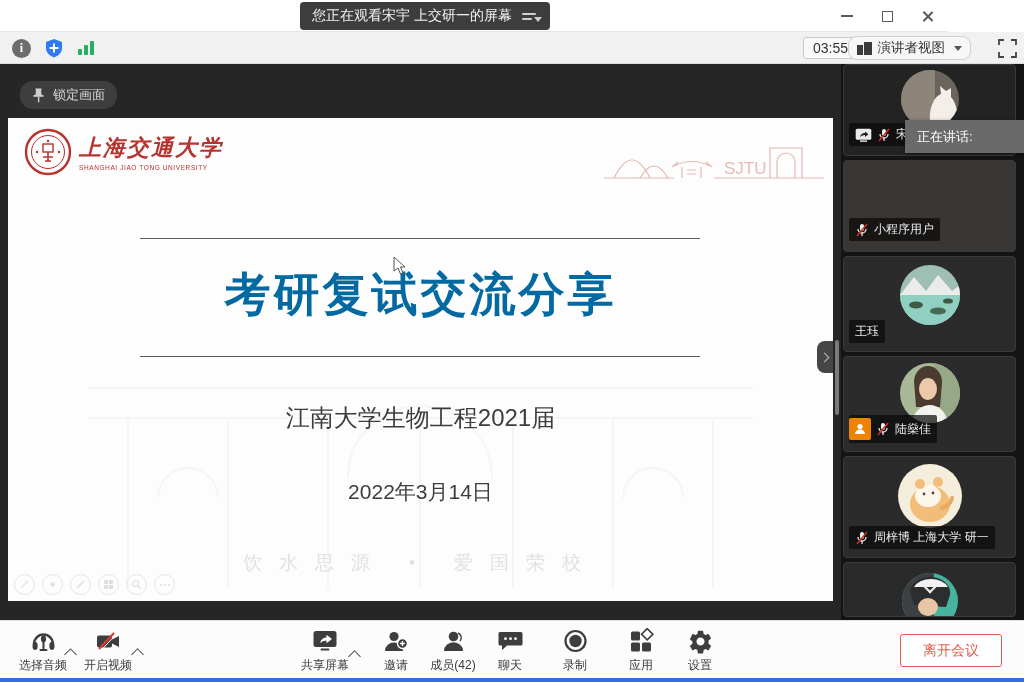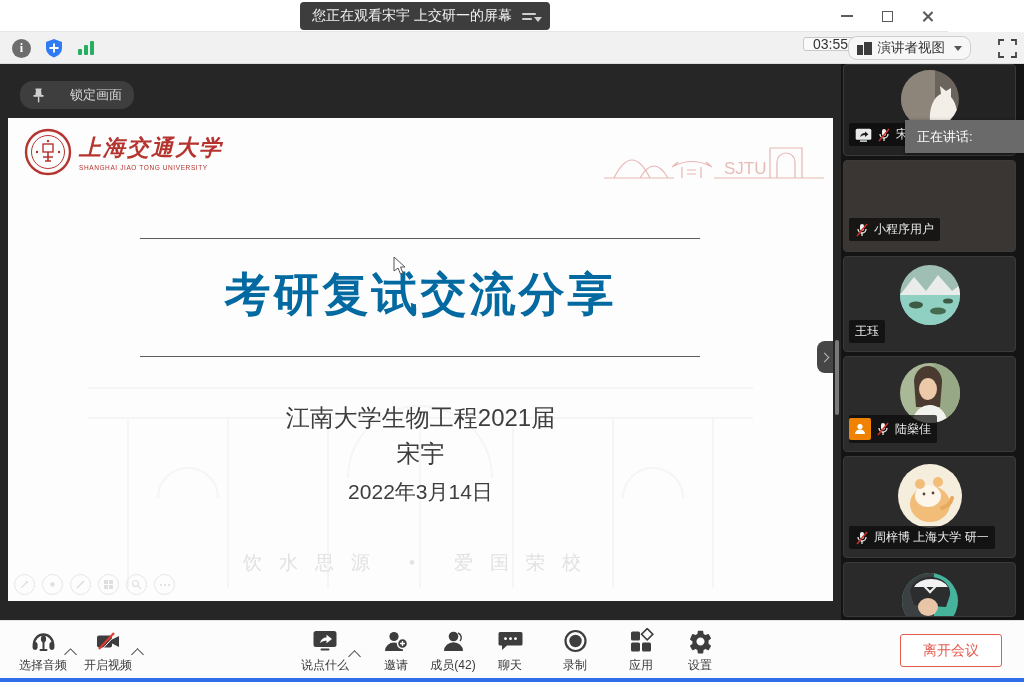--- a/index.html
+++ b/index.html
@@ -21,30 +21,30 @@
   .ic-max { width:11px; height:11px; border:1.6px solid #5a5a5a; }
   .ic-close { position:relative; width:13px; height:13px; }
   .ic-close::before,.ic-close::after{ content:""; position:absolute; left:6px; top:0; width:1.8px; height:13px; background:#5a5a5a; }
   .ic-close::before{ transform:rotate(45deg);} .ic-close::after{ transform:rotate(-45deg);}
 
   
   .toolbar2 { position:absolute; left:0; top:32px; width:1024px; height:32px; background:#f1f1f1; border-bottom:1px solid #dddddd; }
   .tb-left { position:absolute; left:12px; top:0; height:32px; display:flex; align-items:center; gap:13px; }
   .info-badge { width:19px; height:19px; border-radius:50%; background:#6d6d6d; color:#fff; font-size:12px; font-weight:bold;
     display:flex; align-items:center; justify-content:center; font-family:"Liberation Serif",serif; }
-  .timer-box { position:absolute; right:166px; top:5px; height:14px; background:#fafafa; border:1px solid #c9c9c9; border-radius:3px;
+  .timer-box { position:absolute; right:166px; top:5px; height:22px; background:#fafafa; border:1px solid #c9c9c9; border-radius:3px;
     font-size:14px; color:#333; display:flex; align-items:center; padding:0 9px; }
   .view-btn { position:absolute; right:53px; top:4px; height:24px; background:#f7f7f7; border:1px solid #cfcfcf; border-radius:9px;
     display:flex; align-items:center; gap:6px; padding:0 8px; font-size:13.5px; color:#333; cursor:pointer;margin-left:33px; }
   .view-caret { width:0; height:0; border-left:4px solid transparent; border-right:4px solid transparent; border-top:5px solid #555; margin-left:3px; }
 
   
   .main { position:absolute; left:0; top:64px; width:841px; height:556px; background:#262626; }
   .lock-btn { position:absolute; left:20px; top:17px; height:28px; background:#3e3e3e; border-radius:13px; color:#d8d8d8;
-    font-size:13px; display:flex; align-items:center; gap:25px; padding:0 12px; cursor:pointer; }
+    font-size:13px; display:flex; align-items:center; gap:8px; padding:0 12px; cursor:pointer; }
 
   .slide { position:absolute; left:8px; top:54px; width:825px; height:483px; background:#fdfdfd; overflow:hidden; }
   .sjtu-logo { position:absolute; left:16px; top:10px; display:flex; align-items:center; gap:7px; }
   .logo-text-cn { font-family:"Liberation Serif",serif; font-weight:bold; font-style:italic; font-size:22px; color:#b5342f; letter-spacing:2px; }
   .logo-text-en { font-size:6.5px; color:#b5342f; letter-spacing:0.6px; margin-top:1px; }
   .sketch { position:absolute; right:6px; top:18px; }
 
   .divider { position:absolute; left:132px; width:560px; height:1px; background:#5c5c5c; }
   .slide-title { position:absolute; left:0; top:146px; width:100%; text-align:center; font-size:46px; font-weight:bold; letter-spacing:3px; }
   .sub1 { position:absolute; left:0; top:284px; width:100%; text-align:center; font-size:24px; color:#3d3d3d; }
@@ -204,21 +204,20 @@
           <path d="M340 130 a72 72 0 0 1 144 0"></path>
           <path d="M150 150 a30 30 0 0 1 60 0 M615 150 a30 30 0 0 1 60 0"></path>
         </g>
       </svg>
 
       <div class="divider" style="top:120px;"></div>
       <div class="slide-title" style="color:#0369a1;">考研复试交流分享</div>
       <div class="divider" style="top:238px;"></div>
 
       <div class="sub1">江南大学生物工程2021届</div>
-      <div class="sub2">宋宇</div>
       <div class="sub3">2022年3月14日</div>
 
       <div class="motto">饮水思源 • 爱国荣校</div>
 
       <div class="pres-controls">
         <div class="pc">
             <svg width="11" height="11" viewBox="0 0 11 11">
               <path d="M2 9 L8 3 M7 2 L9 4" stroke="#d5d5d5" stroke-width="1.1" fill="none"></path>
             </svg>
           </div>
@@ -420,21 +419,21 @@
       <span>开启视频</span>
     </div>
     <span class="chev-up" style="left:133px; top:650px; position:fixed;"></span>
 
     <div class="dock-item" style="left:293px;">
       <svg width="28" height="27" viewBox="0 0 28 27">
         <rect x="2.5" y="3" width="23" height="16" rx="2.5" fill="#3d3d3d"></rect>
         <path d="M9 15 Q10.5 9.5 15.5 9.5 L15.5 6.8 L21 11 L15.5 15.2 L15.5 12.4 Q11.5 12.4 9 15 Z" fill="#fff"></path>
         <rect x="9.5" y="20.5" width="9" height="2" rx="1" fill="#3d3d3d"></rect>
       </svg>
-      <span>说点什么</span>
+      <span>共享屏幕</span>
     </div>
     <span class="chev-up" style="left:350px; top:652px; position:fixed;"></span>
 
     <div class="dock-item" style="left:364px;">
       <svg width="28" height="27" viewBox="0 0 28 27">
         <circle cx="12" cy="8.5" r="4.6" fill="#3d3d3d"></circle>
         <path d="M3 23 a9 8.4 0 0 1 18 0 Z" fill="#3d3d3d"></path>
         <circle cx="20.5" cy="15.5" r="5" fill="#3d3d3d" stroke="#fcfcfc" stroke-width="1.4"></circle>
         <path d="M20.5 13 V18 M18 15.5 H23" stroke="#fff" stroke-width="1.4"></path>
       </svg>

